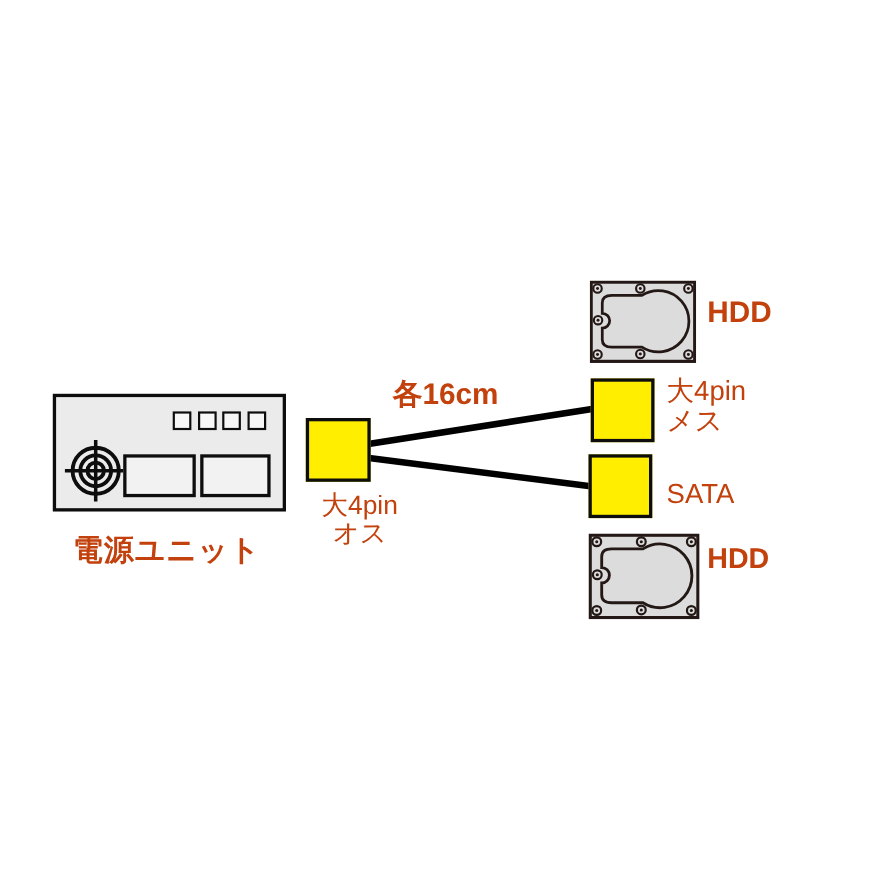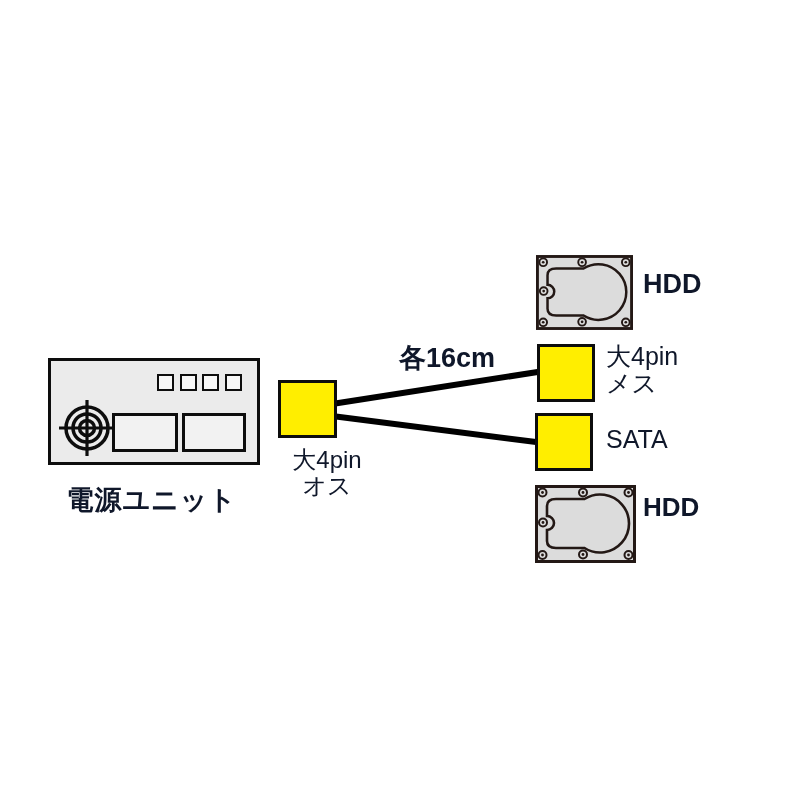--- a/index.html
+++ b/index.html
@@ -31,26 +31,26 @@
   .connector{
     box-sizing:border-box;background:#ffee00;border:3px solid #0d0d0d;
   }
   .conn-male{left:278px;top:380px;width:59px;height:58px;}
   .conn-4pin-f{left:537px;top:344px;width:58px;height:58px;}
   .conn-sata-f{left:535px;top:413px;width:58px;height:58px;}
   
   .hdd-top{left:536px;top:253px;width:97px;height:79px;}
   .hdd-bottom{left:535px;top:485px;width:101px;height:78px;}
   
-  .lbl{position:absolute;color:#0f172a;white-space:nowrap;}
+  .lbl{position:absolute;color:#c2410c;white-space:nowrap;}
   .psu-lbl{left:37px;top:482px;width:200px;text-align:right;font-size:27px;font-weight:600;letter-spacing:1px;}
-  .len-lbl{left:377px;top:340px;width:140px;text-align:center;font-size:27px;font-weight:700;}
+  .len-lbl{left:357px;top:340px;width:140px;text-align:left;font-size:27px;font-weight:700;}
   .male-lbl{left:252px;top:447px;width:150px;text-align:center;font-size:24px;line-height:26px;font-weight:500;}
   .f4pin-lbl{left:606px;top:343px;font-size:25px;line-height:27px;font-weight:500;}
-  .sata-lbl{left:606px;top:426px;font-size:25px;line-height:27px;font-weight:500;}
+  .sata-lbl{left:606px;top:436px;font-size:25px;line-height:27px;font-weight:500;}
   .hdd-lbl{left:643px;top:269px;font-size:27px;font-weight:600;}
   .satahdd-lbl{left:643px;top:493px;font-size:26px;line-height:28px;font-weight:600;}
 </style>
 </head>
 <body>
 
 <svg width="0" height="0" style="position:absolute">
   <defs>
     <symbol id="hdd-symbol" viewBox="0 0 101 78">
       <rect x="1.5" y="1.5" width="98" height="75" fill="#dcdcdc" stroke="#231815" stroke-width="3"></rect>

